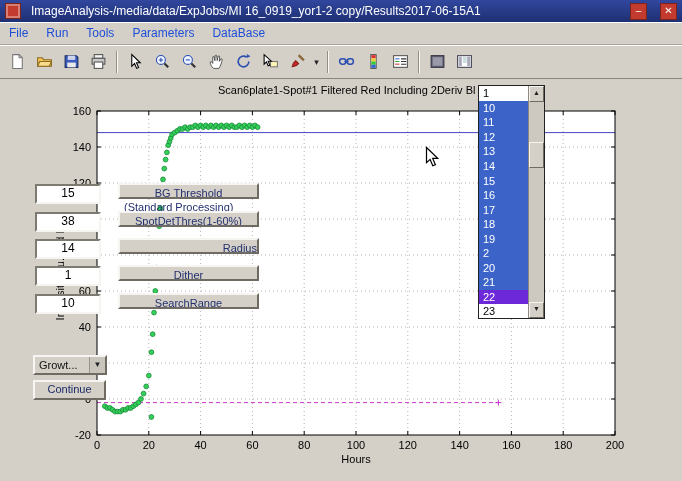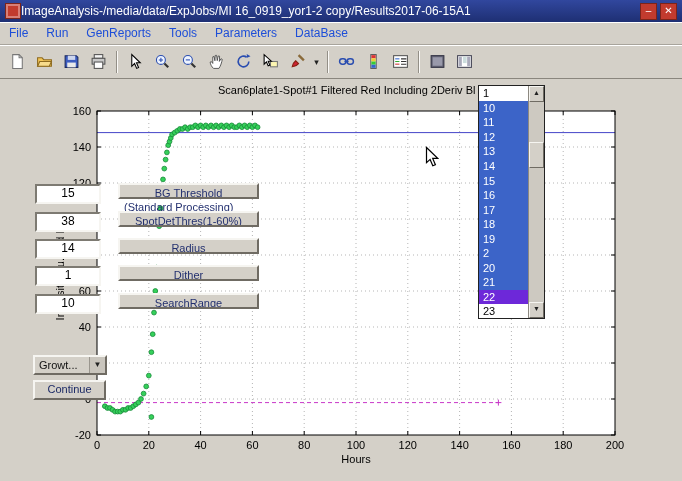--- a/index.html
+++ b/index.html
@@ -5,21 +5,21 @@
   html,body{margin:0;padding:0;}
   body{
     width:682px;height:481px;position:relative;overflow:hidden;
     background:#d4d0c8;font-family:"Liberation Sans",sans-serif;
     box-shadow:inset 0 0 0 1px #8a867e;
   }
   
   .titlebar{
     position:absolute;left:0;top:0;right:0;height:22px;z-index:6;
     background:linear-gradient(#31479e,#1e2f73);
-    display:flex;align-items:center;padding:0 5px;box-sizing:border-box;gap:0;
+    display:flex;align-items:center;padding:0 5px;box-sizing:border-box;gap:10px;
   }
   .titlebar .title{color:#fff;font-size:12px;white-space:nowrap;overflow:hidden;flex:1;}
   .appicon{width:14px;height:14px;background:#c23b2e;border:1px solid #7c241a;
     box-shadow:inset 0 0 0 2px rgba(255,255,255,.35);flex:none;}
   .winbtn{width:15px;height:15px;flex:none;background:#c23b2e;border:1px solid #7c241a;
     color:#fff;font-size:10px;line-height:13px;text-align:center;margin-left:3px;cursor:default;}
   .menubar{
     position:absolute;left:0;top:22px;right:0;height:22px;z-index:6;background:#d4d0c8;
     display:flex;align-items:stretch;font-size:12px;color:#1d4ed8;
     border-bottom:1px solid #a8a49c;box-shadow:0 1px 0 #fff inset;
@@ -84,21 +84,20 @@
 <div class="titlebar">
   <div class="appicon"></div>
   <div class="title">ImageAnalysis-/media/data/ExpJobs/MI 16_0919_yor1-2 copy/Results2017-06-15A1</div>
   <div class="winbtn">–</div>
   <div class="winbtn">✕</div>
 </div>
 
 <div class="menubar" id="menubar">
     <div class="menu-item">File</div>
     <div class="menu-item">Run</div>
-    <div class="menu-item">GenReports</div>
     <div class="menu-item">Tools</div>
     <div class="menu-item">Parameters</div>
     <div class="menu-item">DataBase</div>
   </div>
 
 <div class="toolbar" id="toolbar">
     <div class="tbtn">
       <svg viewBox="0 0 16 16">
         <path d="M3.5 1.5h6l3 3v10h-9z" fill="#fff" stroke="#777"></path>
         <path d="M9.5 1.5v3h3" fill="none" stroke="#777"></path>
@@ -380,21 +379,21 @@
 </div>
 
 <div class="continue-btn">Continue</div>
 
 <div id="param-rows">
     <div class="field-input" style="top: 184px;">15</div>
     <div class="panel-btn" style="top: 183px;">BG Threshold</div>
     <div class="field-input" style="top: 212px;">38</div>
     <div class="panel-btn" style="top: 211px;">SpotDetThres(1-60%)</div>
     <div class="field-input" style="top: 239px;">14</div>
-    <div class="panel-btn" style="top: 238px;">Radius</div>
+    <div class="panel-btn" style="top: 238px; text-align: right;">Radius</div>
     <div class="field-input" style="top: 266px;">1</div>
     <div class="panel-btn" style="top: 265px;">Dither</div>
     <div class="field-input" style="top: 294px;">10</div>
     <div class="panel-btn" style="top: 293px;">SearchRange</div>
   </div>
 
 <div class="listbox">
   <div class="lb-items" id="lb-items">
       <div class="lb-item">1</div>
       <div class="lb-item" style="background: rgb(60, 100, 200); color: rgb(255, 255, 255);">10</div>

